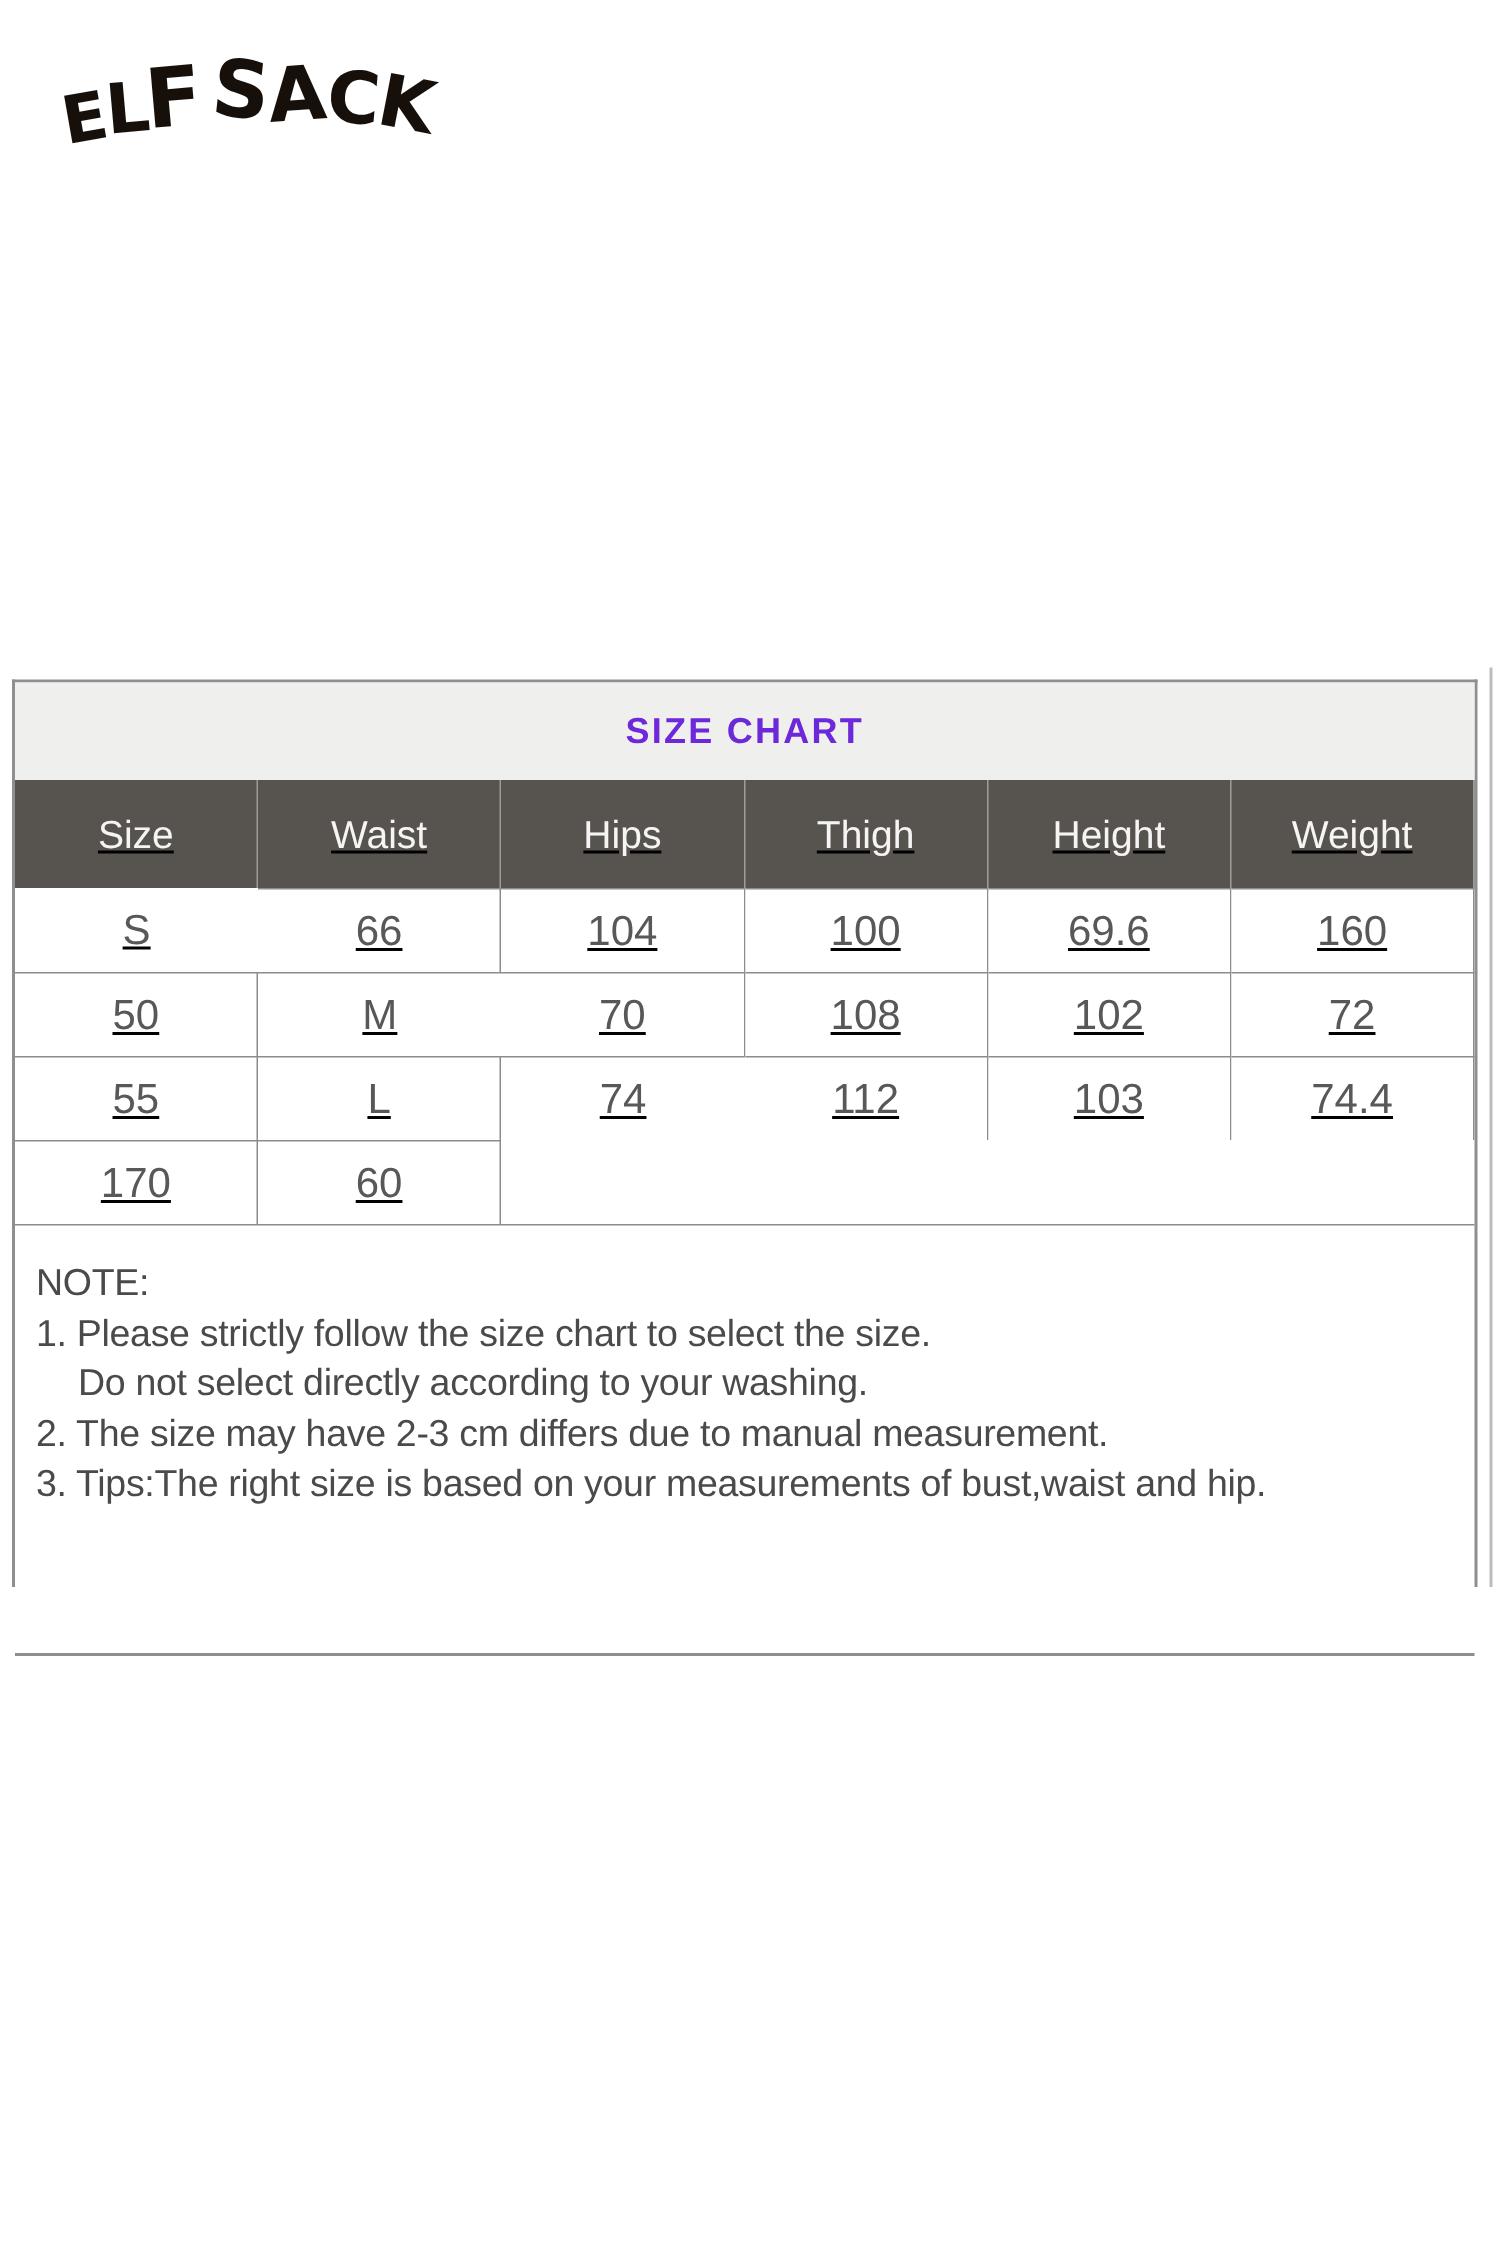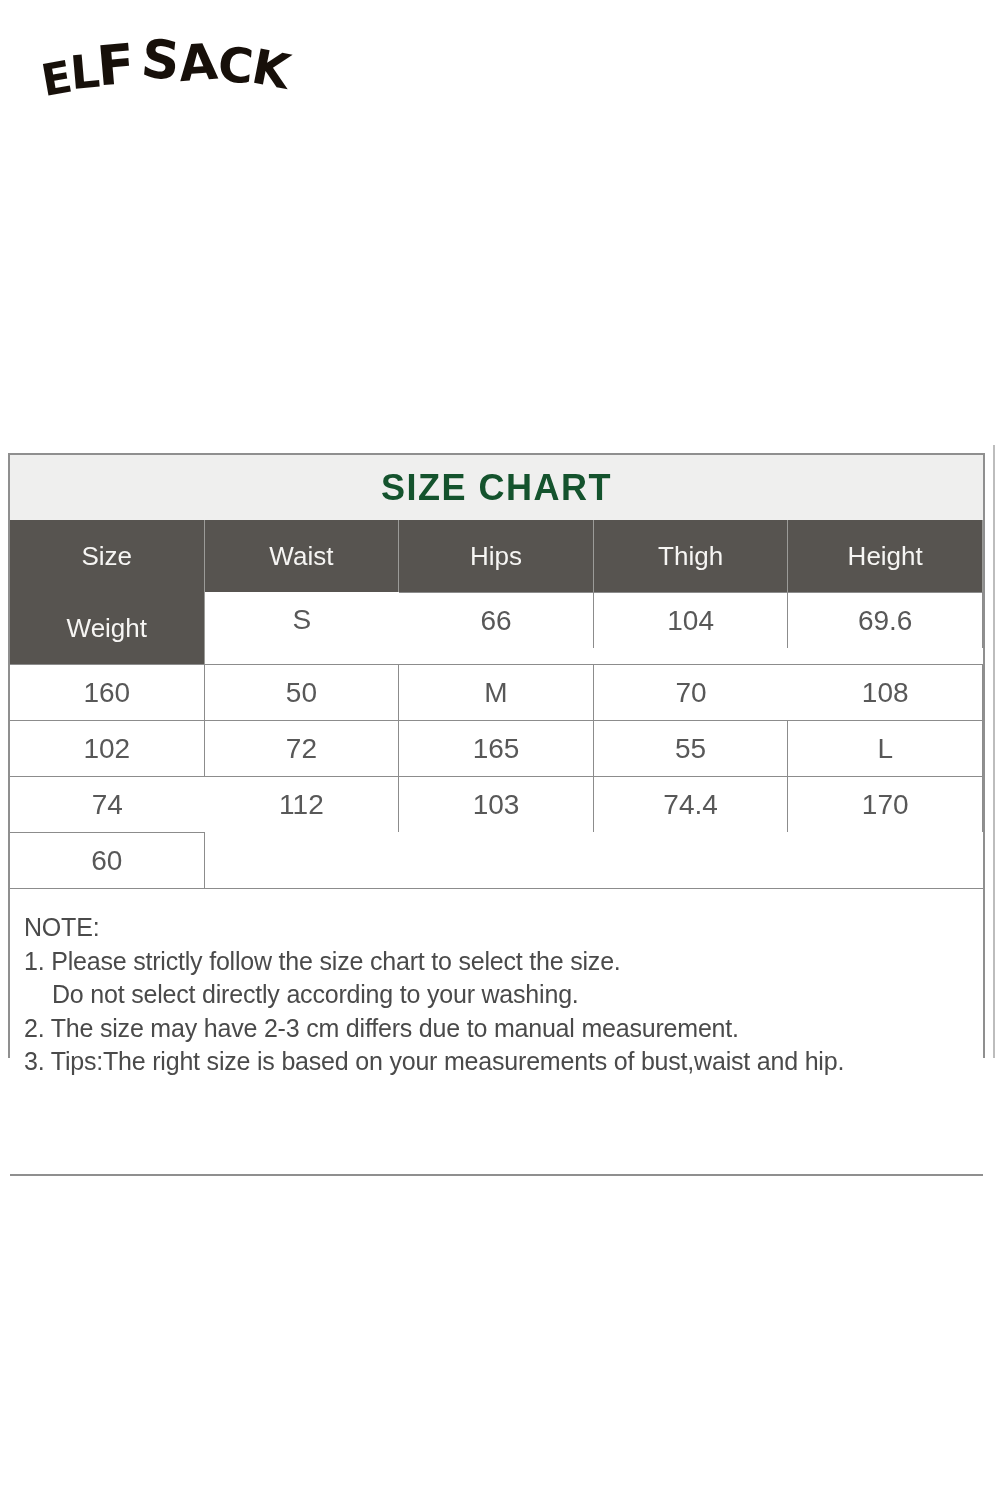--- a/index.html
+++ b/index.html
@@ -39,27 +39,28 @@
     border-right:2px solid #8f8f8f;
     border-top:2px solid #8f8f8f;
     background:#ffffff;
   }
   .title-bar{
     height:65px;
     background:var(--title_bg,#efefee);
     display:flex;align-items:center;justify-content:center;
   }
   .title-bar span{
-    font-size:36px;font-weight:bold;
+    font-size:24px;font-weight:bold;
     letter-spacing:1.5px;
-    color:#14532d;
+    color:#6d28d9;
   }
   .grid{
     display:grid;
-    grid-template-columns:repeat(5,1fr);
+    grid-template-columns:repeat(6,1fr);
+    text-decoration:underline;
   }
   .hcell{
     height:72px;
     background:var(--header_bg,#575450);
     color:#f6f5f3;
     display:flex;align-items:center;justify-content:center;
     text-align:center;
     font-size:26px;line-height:1.25;
     border-right:1px solid #9b9b98;
     box-sizing:border-box;
@@ -117,30 +118,30 @@
       <div class="hcell">Size</div>
       <div class="hcell">Waist</div>
       <div class="hcell">Hips</div>
       <div class="hcell">Thigh</div>
       <div class="hcell">Height</div>
       <div class="hcell">Weight</div>
 
       <div class="dcell">S</div>
       <div class="dcell">66</div>
       <div class="dcell">104</div>
+      <div class="dcell">100</div>
       <div class="dcell">69.6</div>
       <div class="dcell">160</div>
       <div class="dcell">50</div>
 
       <div class="dcell">M</div>
       <div class="dcell">70</div>
       <div class="dcell">108</div>
       <div class="dcell">102</div>
       <div class="dcell">72</div>
-      <div class="dcell">165</div>
       <div class="dcell">55</div>
 
       <div class="dcell">L</div>
       <div class="dcell">74</div>
       <div class="dcell">112</div>
       <div class="dcell">103</div>
       <div class="dcell">74.4</div>
       <div class="dcell">170</div>
       <div class="dcell">60</div>
     </div>

